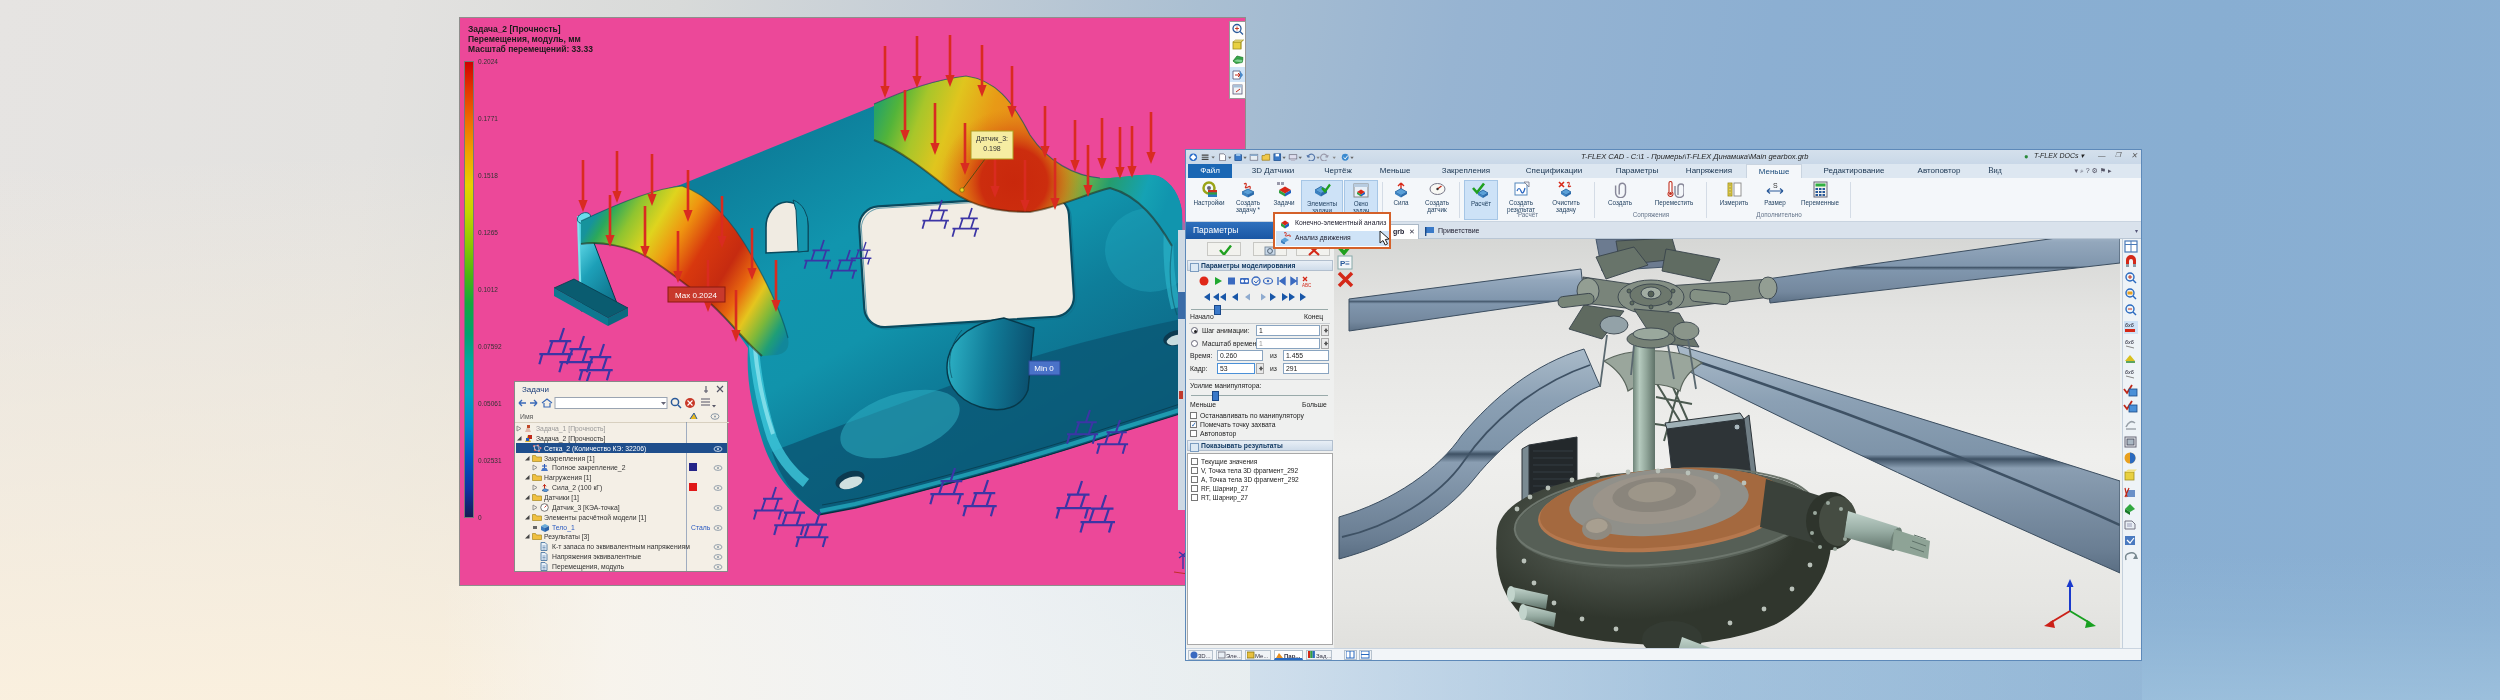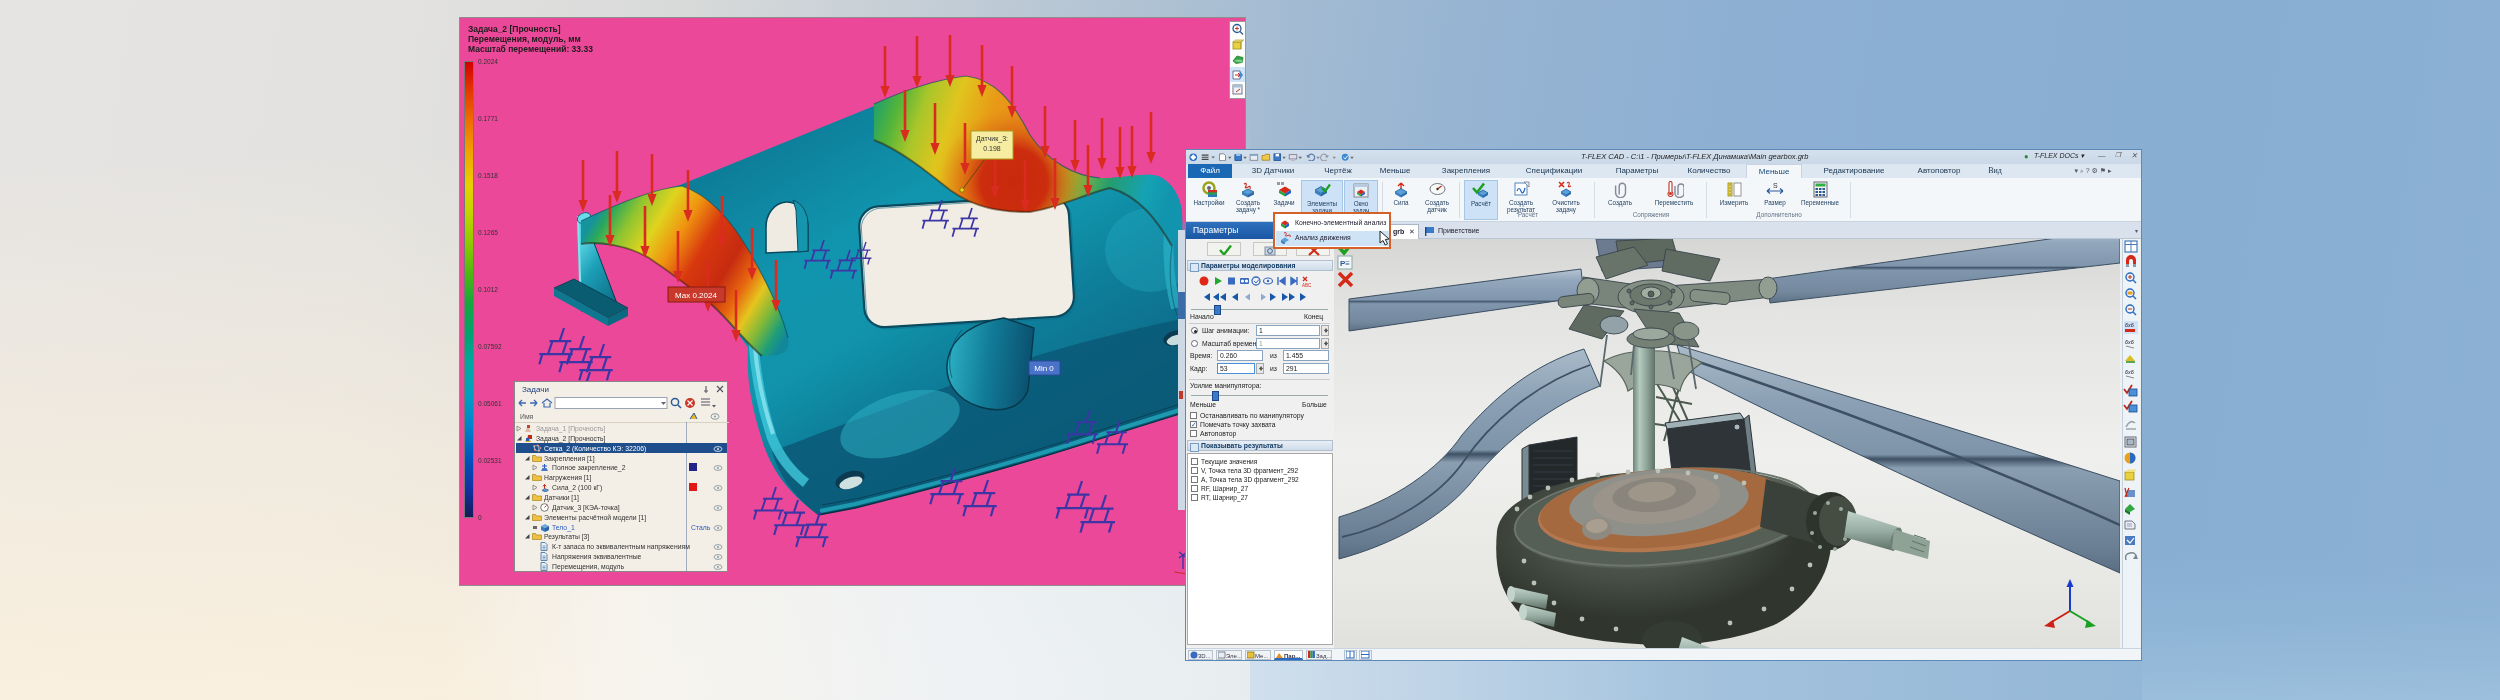--- a/index.html
+++ b/index.html
@@ -554,21 +554,21 @@
     <span class="ttl" style="left:945px;top:1px;color:#555;">✕</span>
   </div>
   <div id="rmenu">
     <span class="mtab" style="left:2px;width:44px;background:#1a67b4;color:#fff;">Файл</span>
     <span class="mtab" style="left:55px;width:64px;">3D Датчики</span>
     <span class="mtab" style="left:128px;width:48px;">Чертёж</span>
     <span class="mtab" style="left:186px;width:46px;">Меньше</span>
     <span class="mtab" style="left:244px;width:72px;">Закрепления</span>
     <span class="mtab" style="left:328px;width:80px;">Спецификации</span>
     <span class="mtab" style="left:420px;width:62px;">Параметры</span>
-    <span class="mtab" style="left:492px;width:62px;">Количество</span>
+    <span class="mtab" style="left:492px;width:62px;">Напряжения</span>
     <span class="mtab" style="left:560px;width:56px;background:#f4f7fa;border:1px solid #c9d4e0;border-bottom:none;color:#1a4a7a;">Меньше</span>
     <span class="mtab" style="left:625px;width:86px;">Редактирование</span>
     <span class="mtab" style="left:718px;width:70px;">Автоповтор</span>
     <span class="mtab" style="left:794px;width:30px;font-family:Liberation Serif, serif;">Вид</span>
     <span class="mtab" style="left:862px;width:90px;color:#556;font-size:7px;">▾ ⌕ ? ⚙ ⚑ ▸</span>
   </div>
   <div id="rribbon">
     <div class="rbtn" style="left:5px;width:36px;"><svg width="17" height="17">
           <circle cx="8" cy="7" r="5.5" fill="none" stroke="#9aa417" stroke-width="2.5"></circle>
           <circle cx="8" cy="7" r="2" fill="#667"></circle>

